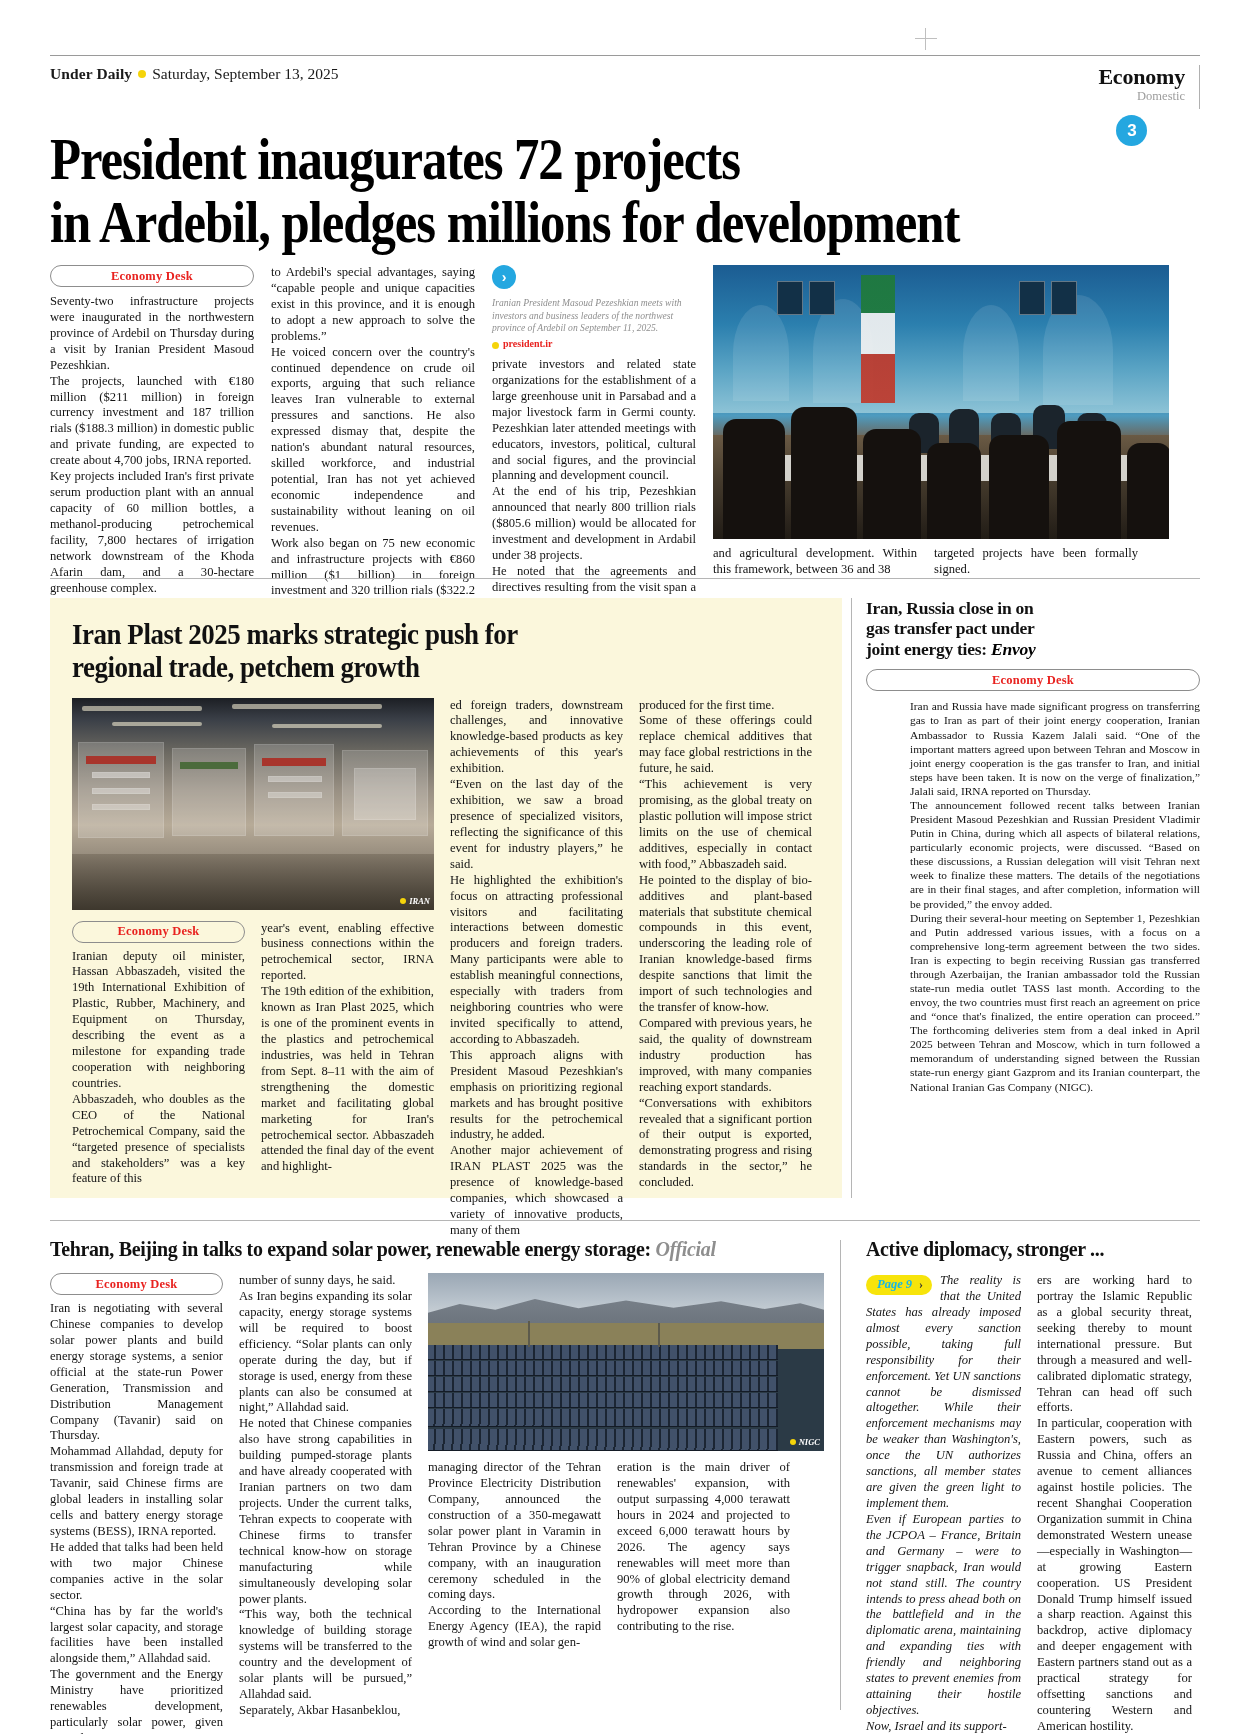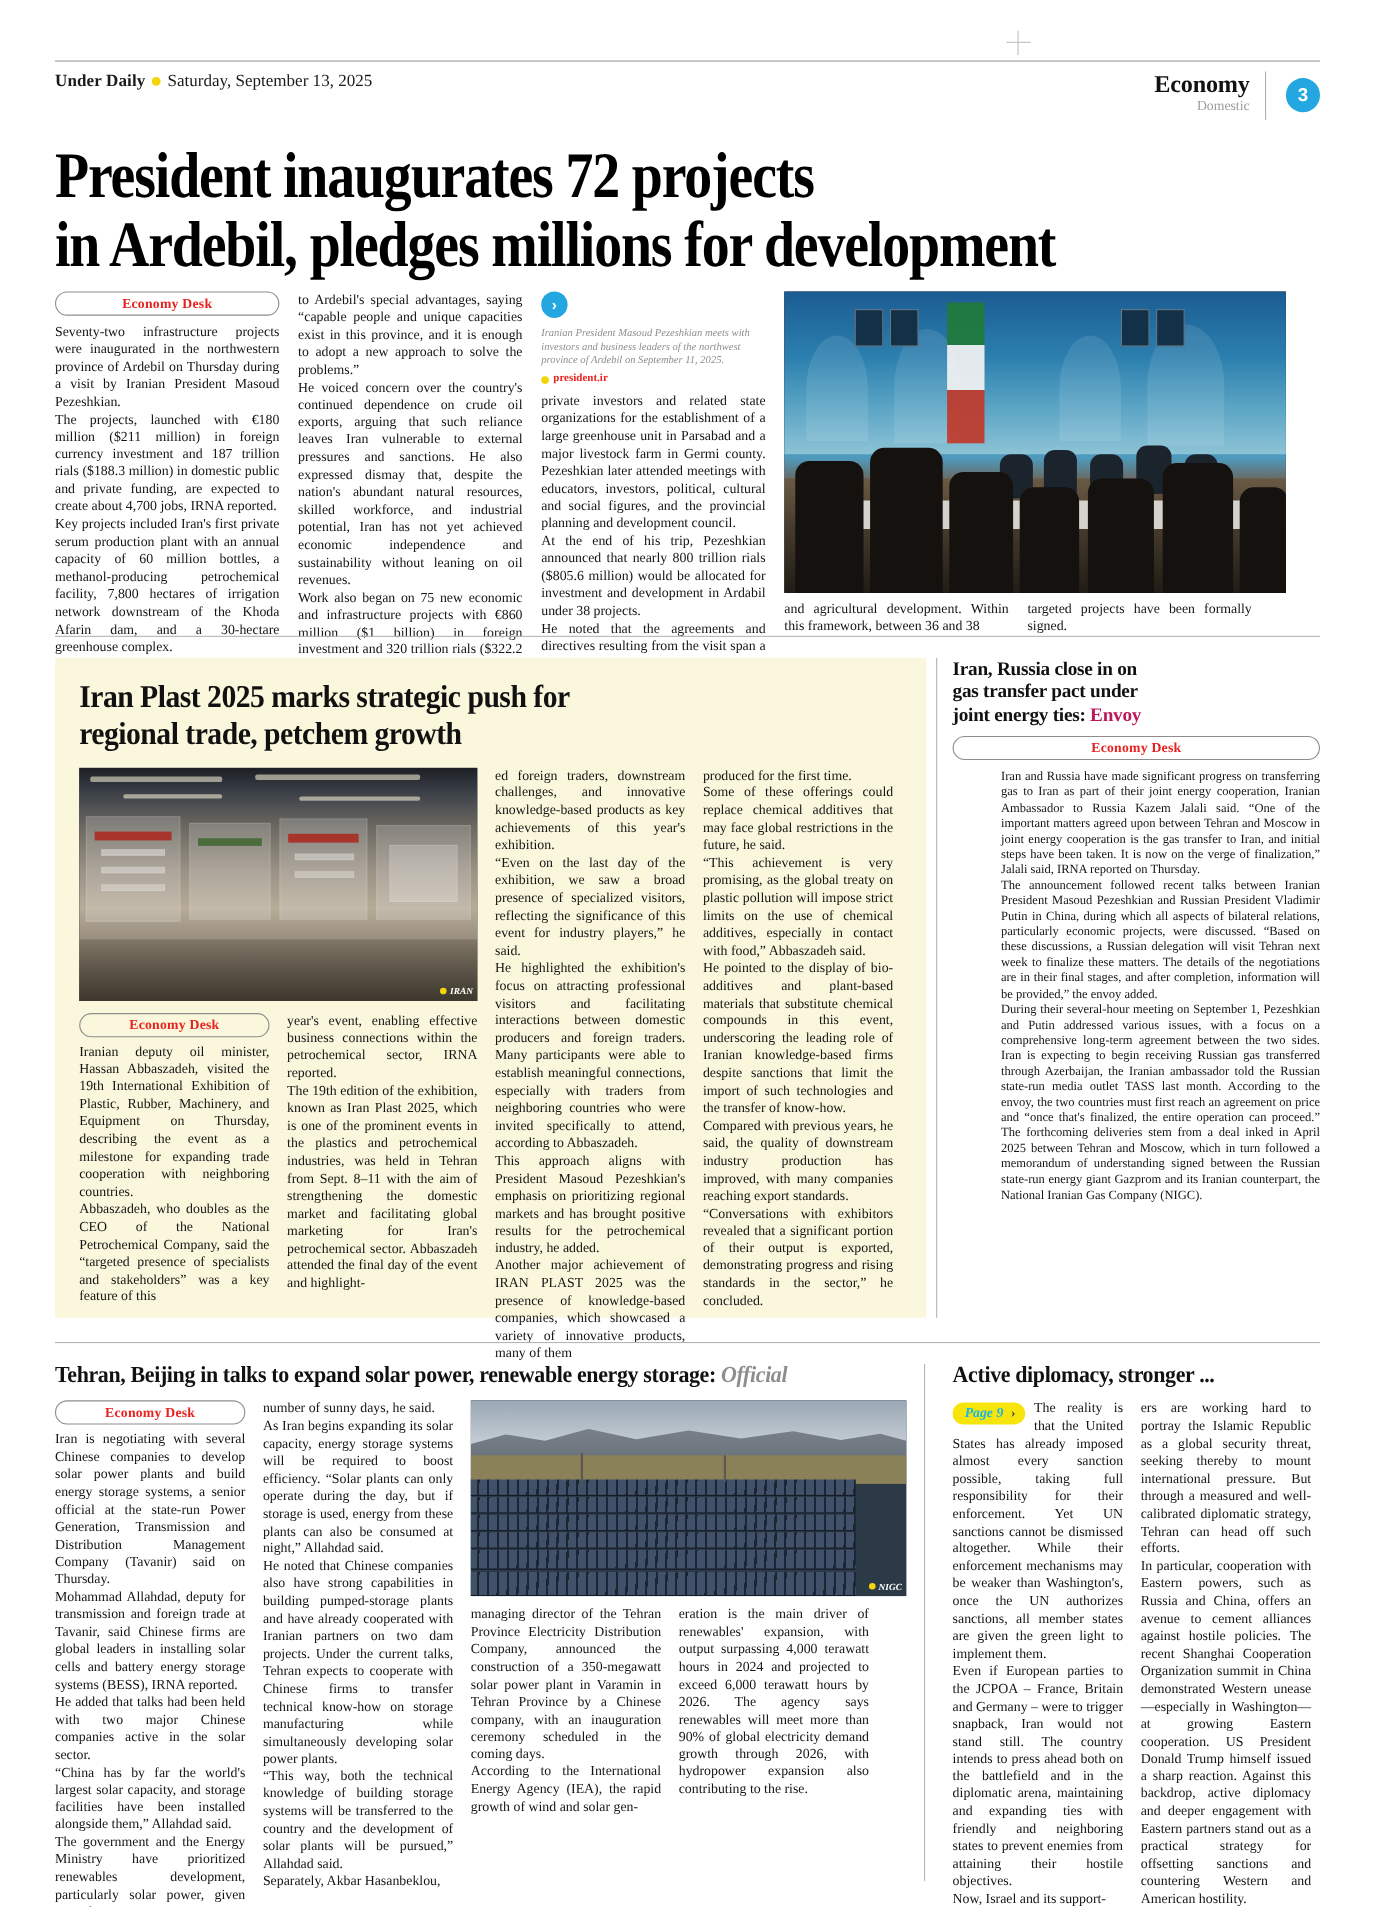--- a/index.html
+++ b/index.html
@@ -19,21 +19,21 @@
   .cropmark:before { content:""; position:absolute; left:10px; top:0; width:1px; height:22px; background:#bfbfbf; }
   .cropmark:after  { content:""; position:absolute; top:10px; left:0; height:1px; width:22px; background:#bfbfbf; }
 
   
   .masthead { position:absolute; left:50px; top:55px; width:1150px; }
   .masthead .rule-top { border-top:1px solid #9a9a9a; width:1150px; }
   .mh-inner { display:flex; align-items:flex-start; justify-content:space-between; padding-top:9px; height:55px; }
   .mh-left { font-size:15.5px; color:#1a1a1a; display:flex; align-items:center; gap:0; white-space:nowrap;}
   .mh-left .brand { font-weight:bold; font-size:15.5px; letter-spacing:0.1px;}
   .dot-yellow { display:inline-block; width:8px; height:8px; border-radius:50%; background:#f5d40a; margin:0 6px; vertical-align:middle;}
-  .mh-right { display:flex; align-items:flex-start; }
+  .mh-right { display:flex; align-items:flex-start;flex-direction:column; }
   .sect-wrap { text-align:right; padding-right:14px; border-right:1px solid #b0b0b0; min-height:44px;}
   .sect-title { font-size:22px; font-weight:bold; line-height:1.05; letter-spacing:-0.2px;}
   .sect-sub { font-size:12.5px; color:#9c9c9c; margin-top:1px; }
   .pagenum { width:31px; height:31px; border-radius:50%; background:#24a7e0; color:#fff;
              font-size:17px; font-weight:bold; display:flex; align-items:center; justify-content:center;
              margin-left:18px; margin-top:6px; font-family:"Liberation Sans", sans-serif; }
 
   
   .lead-head { position:absolute; left:50px; top:128px; width:1160px;
      font-family:"Liberation Serif", serif; font-weight:bold;
@@ -112,21 +112,21 @@
   .feature { position:absolute; left:50px; top:598px; width:792px; height:600px;
      background:#fbf7dc; padding:20px 22px 16px 22px; }
   .feat-head { font-size:29px; font-weight:bold; line-height:1.13; letter-spacing:-0.5px;
      transform:scaleX(0.93); transform-origin:left top; }
   .feat-cols { display:flex; gap:16px; margin-top:14px;}
   .fc { width:173px; }
 
   
   .sidebar { position:absolute; left:866px; top:598px; width:334px; }
   .sb-head { font-size:17.5px; font-weight:bold; line-height:1.17; letter-spacing:-0.25px;}
-  .sb-head .ital { color:#be185d; }
+  .sb-head .ital { font-style:italic; color:#000000; }
   .vrule { position:absolute; background:#b5b5b5; width:1px; }
 
   
   .bottom { position:absolute; left:50px; top:1238px; width:1150px;}
   .bot-head { font-size:21px; font-weight:bold; letter-spacing:-0.35px; line-height:1.1;
      transform:scaleX(0.95); transform-origin:left top;}
   .bot-head .ital { font-style:italic; color:#8e8e8e; }
 
   .pagebadge { display:inline-flex; align-items:center; gap:7px; background:#f7e40b;
      border-radius:12px; padding:2px 9px 2px 11px; font-style:italic; font-weight:bold;
@@ -397,21 +397,21 @@
       <div style="width:360px; padding-left:26px; position:relative;">
         <div class="vrule" style="left:0; top:2px; height:470px;"></div>
         <div class="bot-head">Active diplomacy, stronger ...</div>
         <div style="display:flex; gap:16px; margin-top:12px;">
           <div style="width:155px;">
             <div class="col">
               <span class="pagebadge">
                 <span>Page 9</span>
                 <span class="chev">›</span>
               </span>
-              <p style="white-space:pre-line;">The reality is that the United States has already imposed almost every sanction possible, taking full responsibility for their enforcement. Yet UN sanctions cannot be dismissed altogether. While their enforcement mechanisms may be weaker than Washington's, once the UN authorizes sanctions, all member states are given the green light to implement them.
+              <p style="white-space:pre-line;font-style:italic;">The reality is that the United States has already imposed almost every sanction possible, taking full responsibility for their enforcement. Yet UN sanctions cannot be dismissed altogether. While their enforcement mechanisms may be weaker than Washington's, once the UN authorizes sanctions, all member states are given the green light to implement them.
 Even if European parties to the JCPOA – France, Britain and Germany – were to trigger snapback, Iran would not stand still. The country intends to press ahead both on the battlefield and in the diplomatic arena, maintaining and expanding ties with friendly and neighboring states to prevent enemies from attaining their hostile objectives.
 Now, Israel and its support-</p>
             </div>
           </div>
           <div style="width:155px;">
             <div class="col">
               <p style="white-space:pre-line;">ers are working hard to portray the Islamic Republic as a global security threat, seeking thereby to mount international pressure. But through a measured and well-calibrated diplomatic strategy, Tehran can head off such efforts.
 In particular, cooperation with Eastern powers, such as Russia and China, offers an avenue to cement alliances against hostile policies. The recent Shanghai Cooperation Organization summit in China demonstrated Western unease—especially in Washington—at growing Eastern cooperation. US President Donald Trump himself issued a sharp reaction. Against this backdrop, active diplomacy and deeper engagement with Eastern partners stand out as a practical strategy for offsetting sanctions and countering Western and American hostility.</p>
             </div>
           </div>

